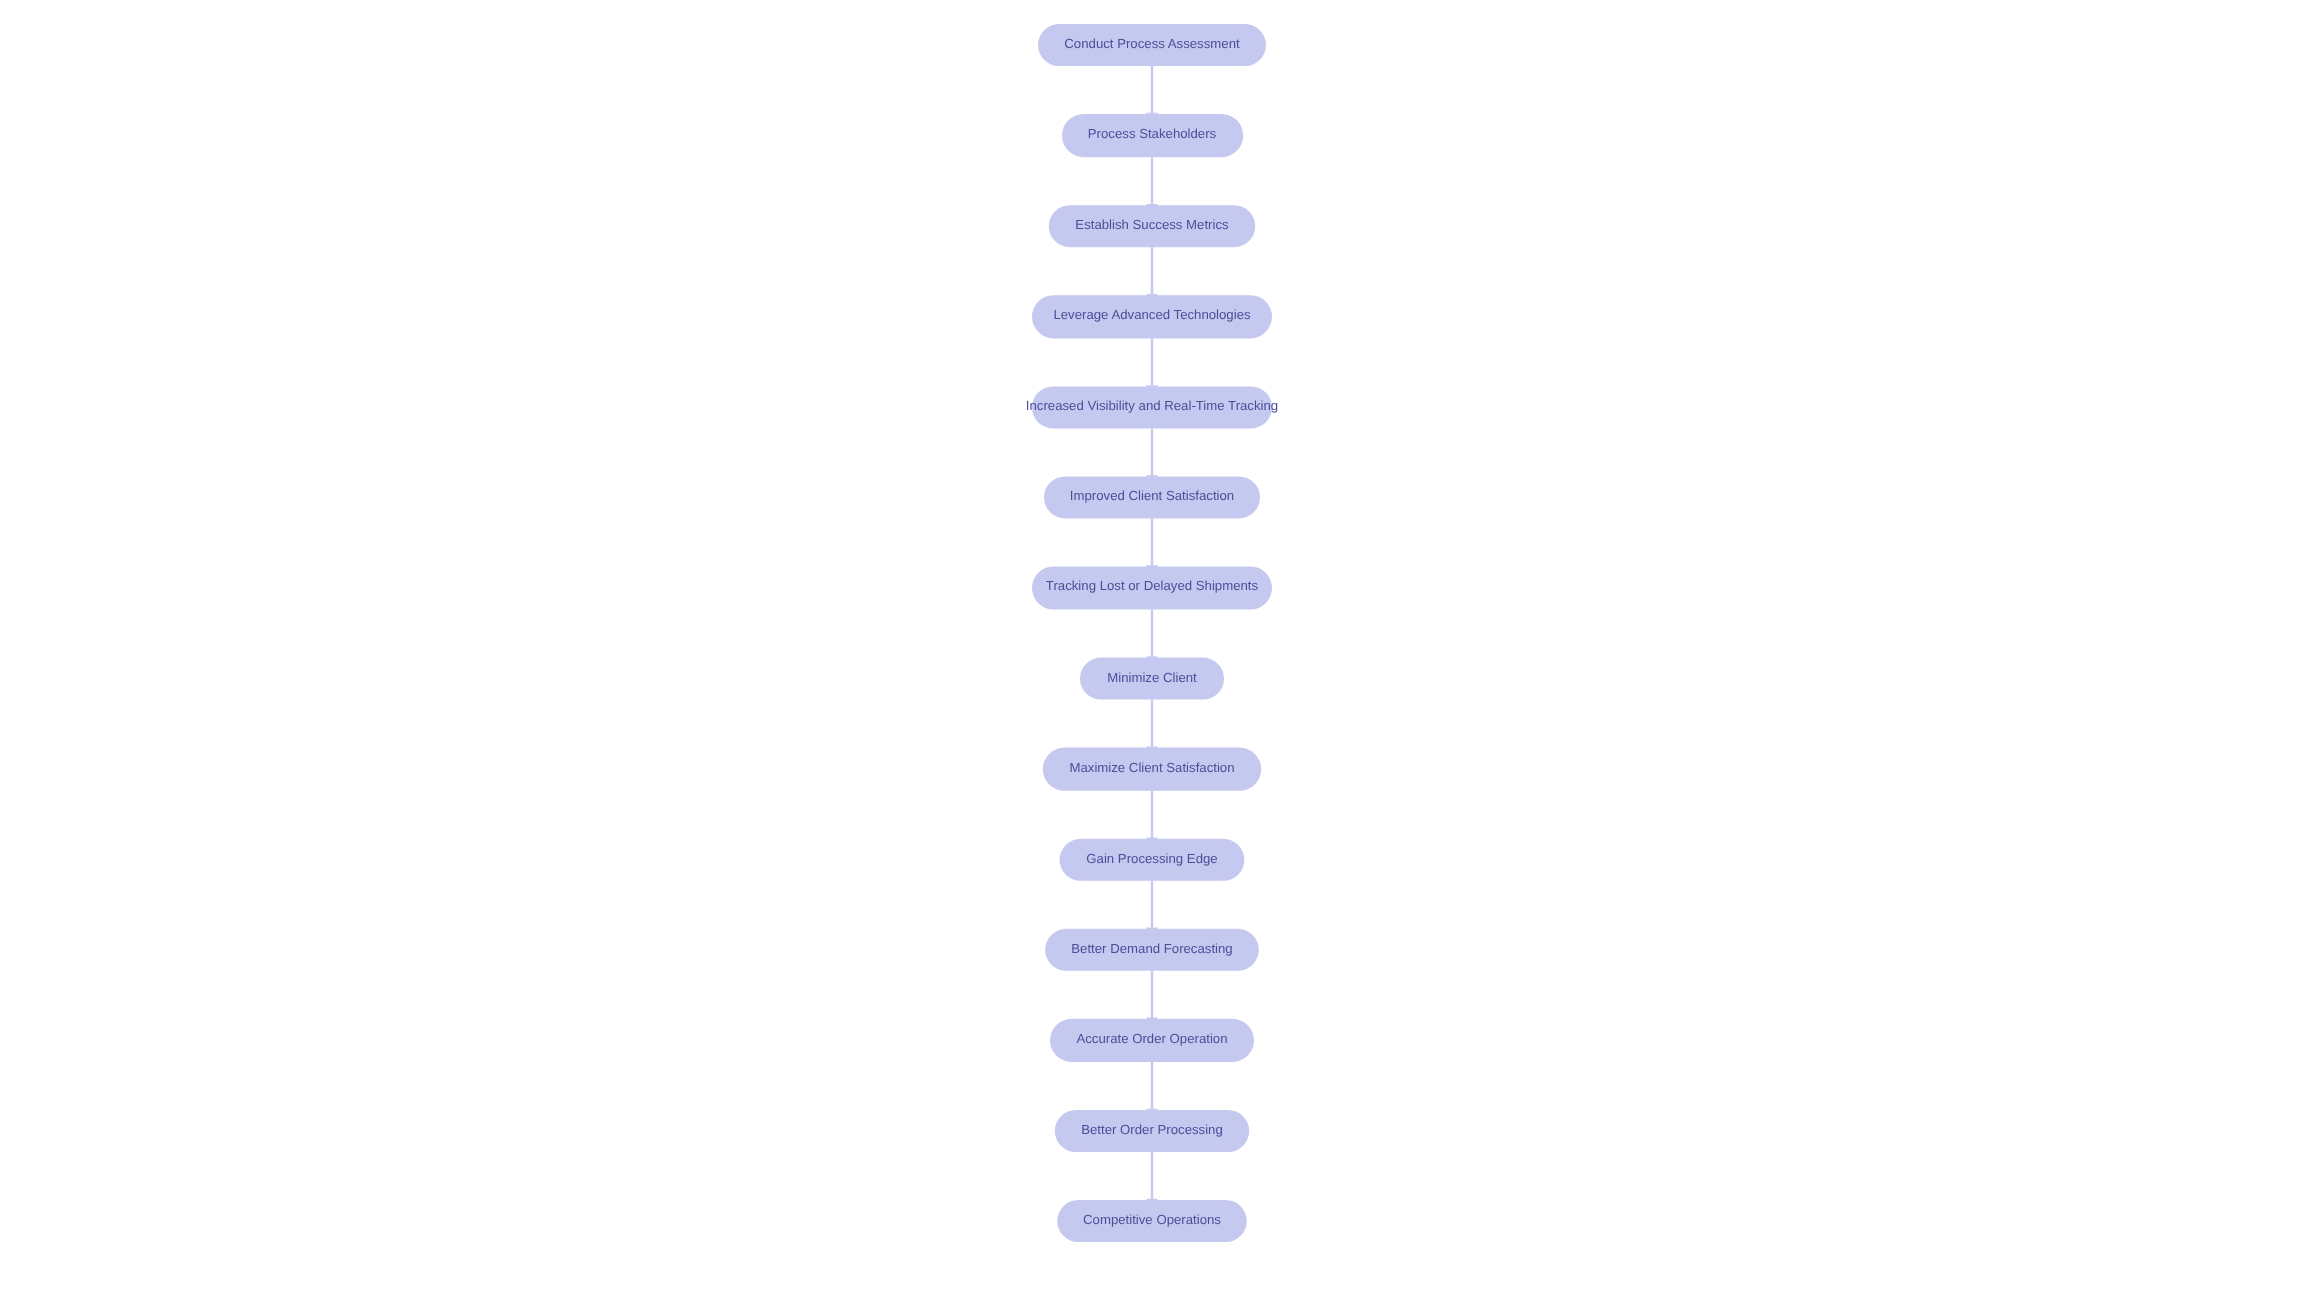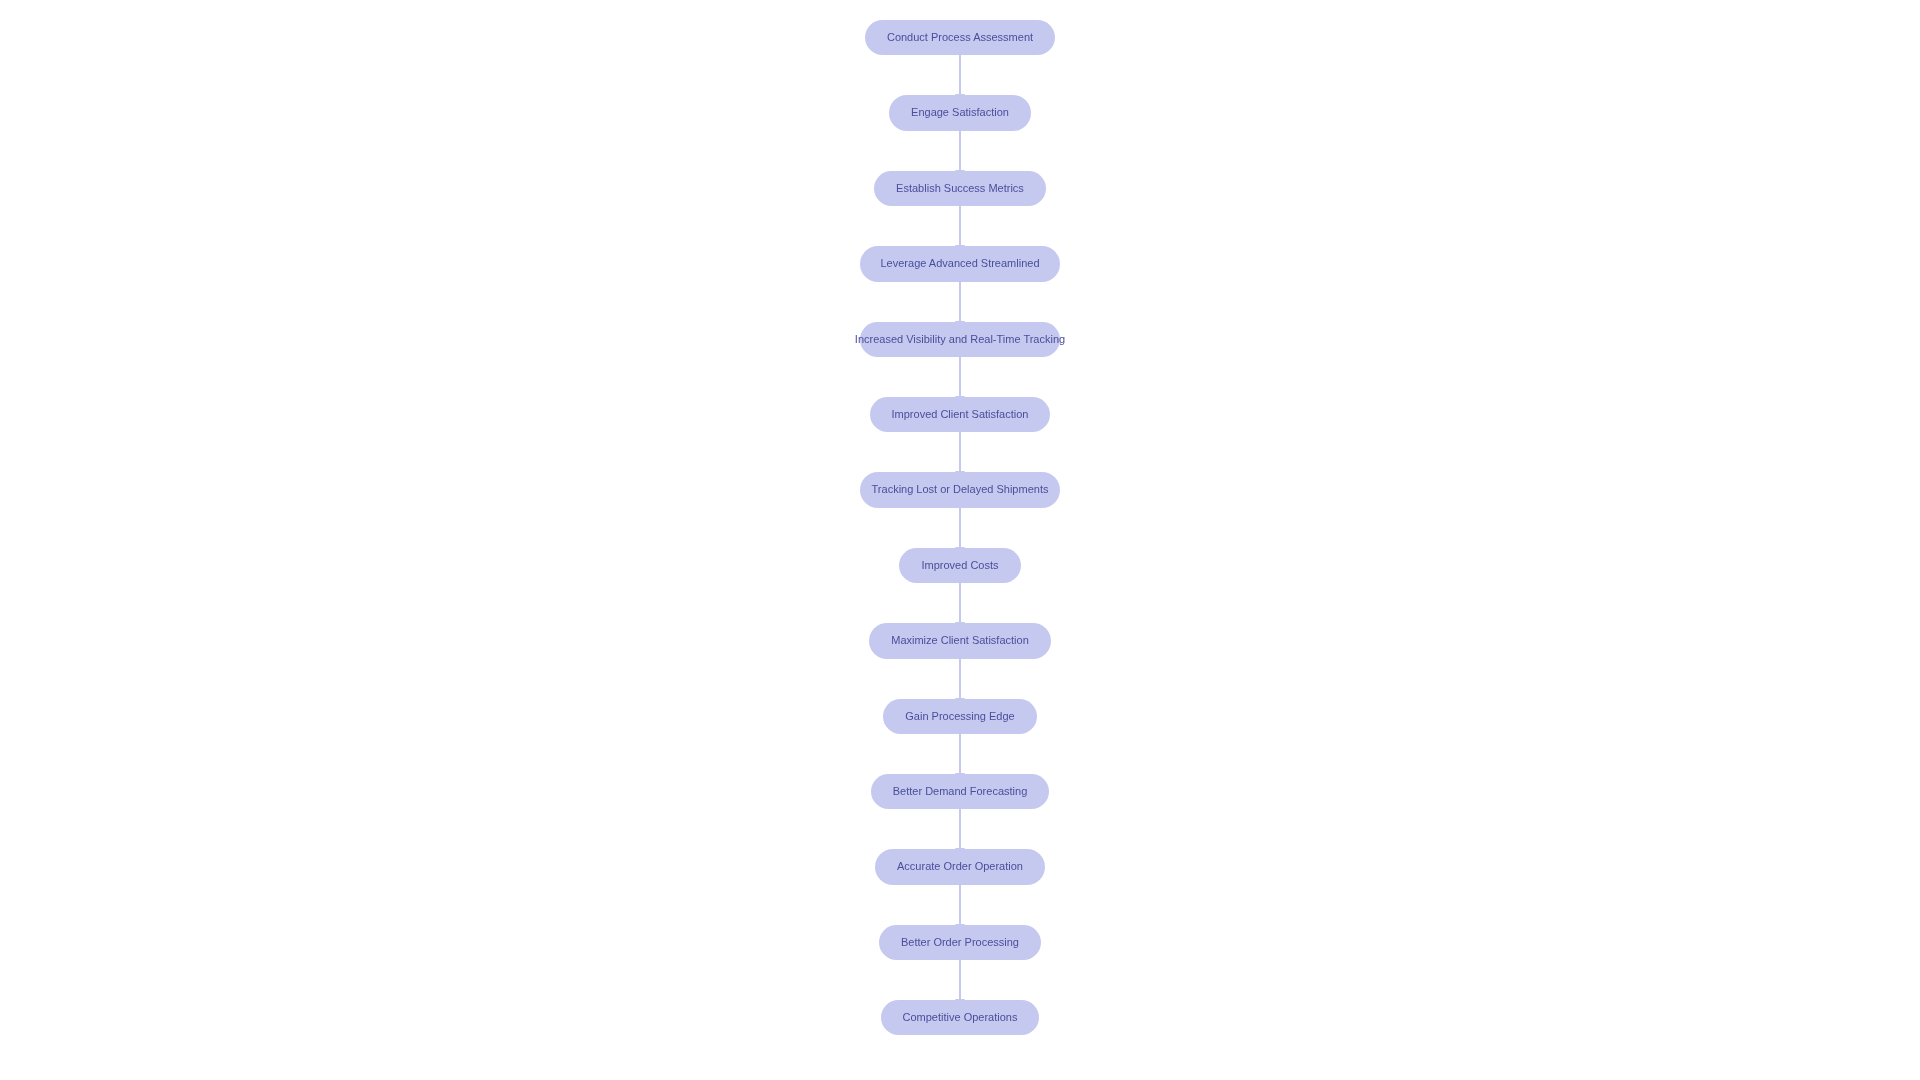--- a/index.html
+++ b/index.html
@@ -61,33 +61,33 @@
       border-right: 5px solid transparent;
       border-top: 7px solid #c5c9f0;
     }
   </style>
 </head>
 <body>
 
 <div class="flowchart-container">
 <div class="flow-node">Conduct Process Assessment</div>
     <div class="flow-connector"></div>
-    <div class="flow-node">Engage Satisfaction</div>
+    <div class="flow-node">Process Stakeholders</div>
     <div class="flow-connector"></div>
     <div class="flow-node">Establish Success Metrics</div>
     <div class="flow-connector"></div>
-    <div class="flow-node">Leverage Advanced Streamlined</div>
+    <div class="flow-node">Leverage Advanced Technologies</div>
     <div class="flow-connector"></div>
     <div class="flow-node">Increased Visibility and Real-Time Tracking</div>
     <div class="flow-connector"></div>
     <div class="flow-node">Improved Client Satisfaction</div>
     <div class="flow-connector"></div>
     <div class="flow-node">Tracking Lost or Delayed Shipments</div>
     <div class="flow-connector"></div>
-    <div class="flow-node">Improved Costs</div>
+    <div class="flow-node">Minimize Client</div>
     <div class="flow-connector"></div>
     <div class="flow-node">Maximize Client Satisfaction</div>
     <div class="flow-connector"></div>
     <div class="flow-node">Gain Processing Edge</div>
     <div class="flow-connector"></div>
     <div class="flow-node">Better Demand Forecasting</div>
     <div class="flow-connector"></div>
     <div class="flow-node">Accurate Order Operation</div>
     <div class="flow-connector"></div>
     <div class="flow-node">Better Order Processing</div>

